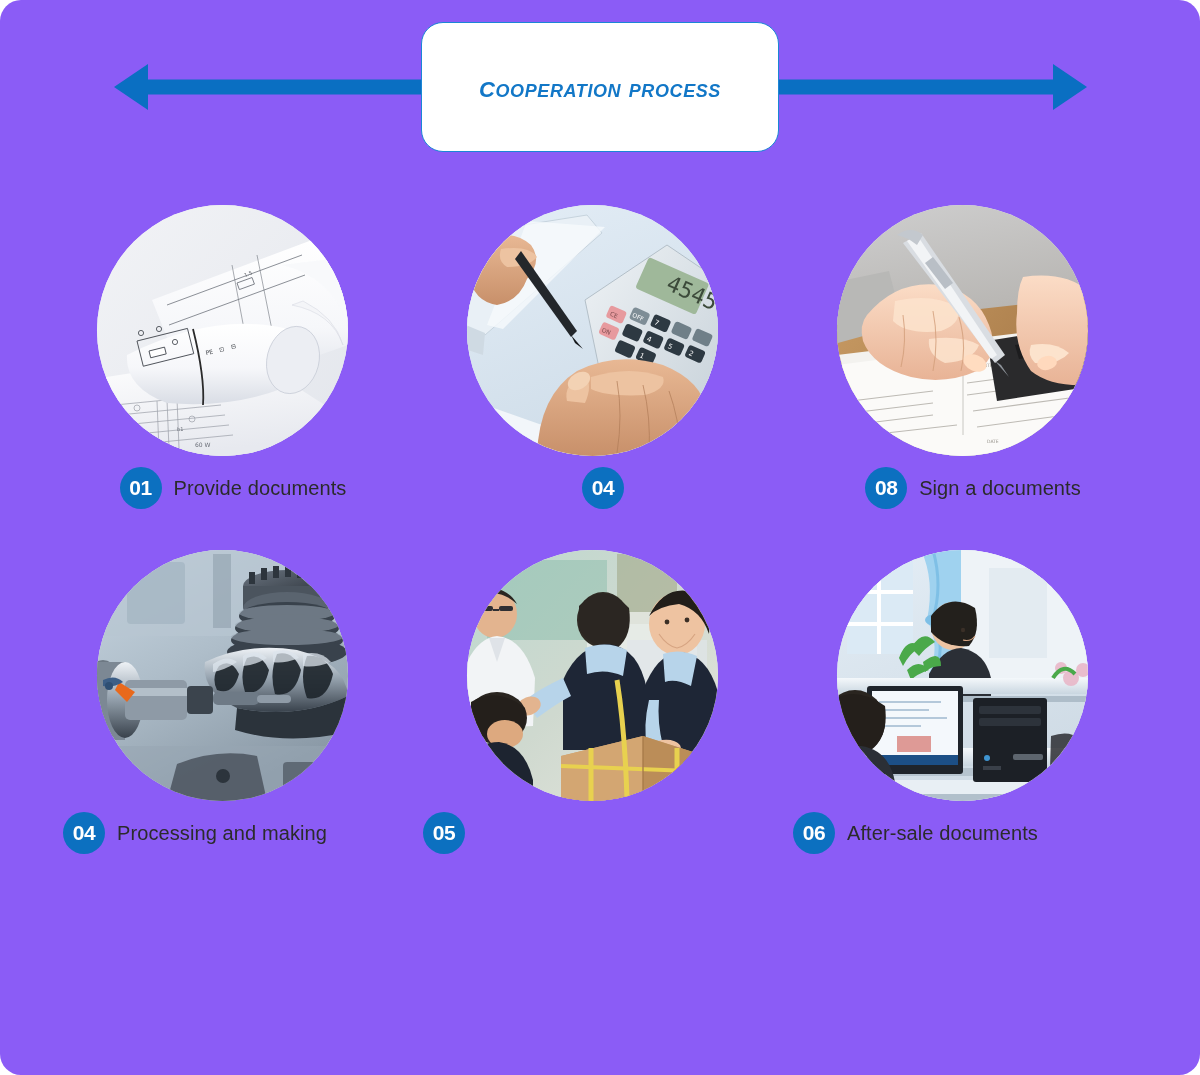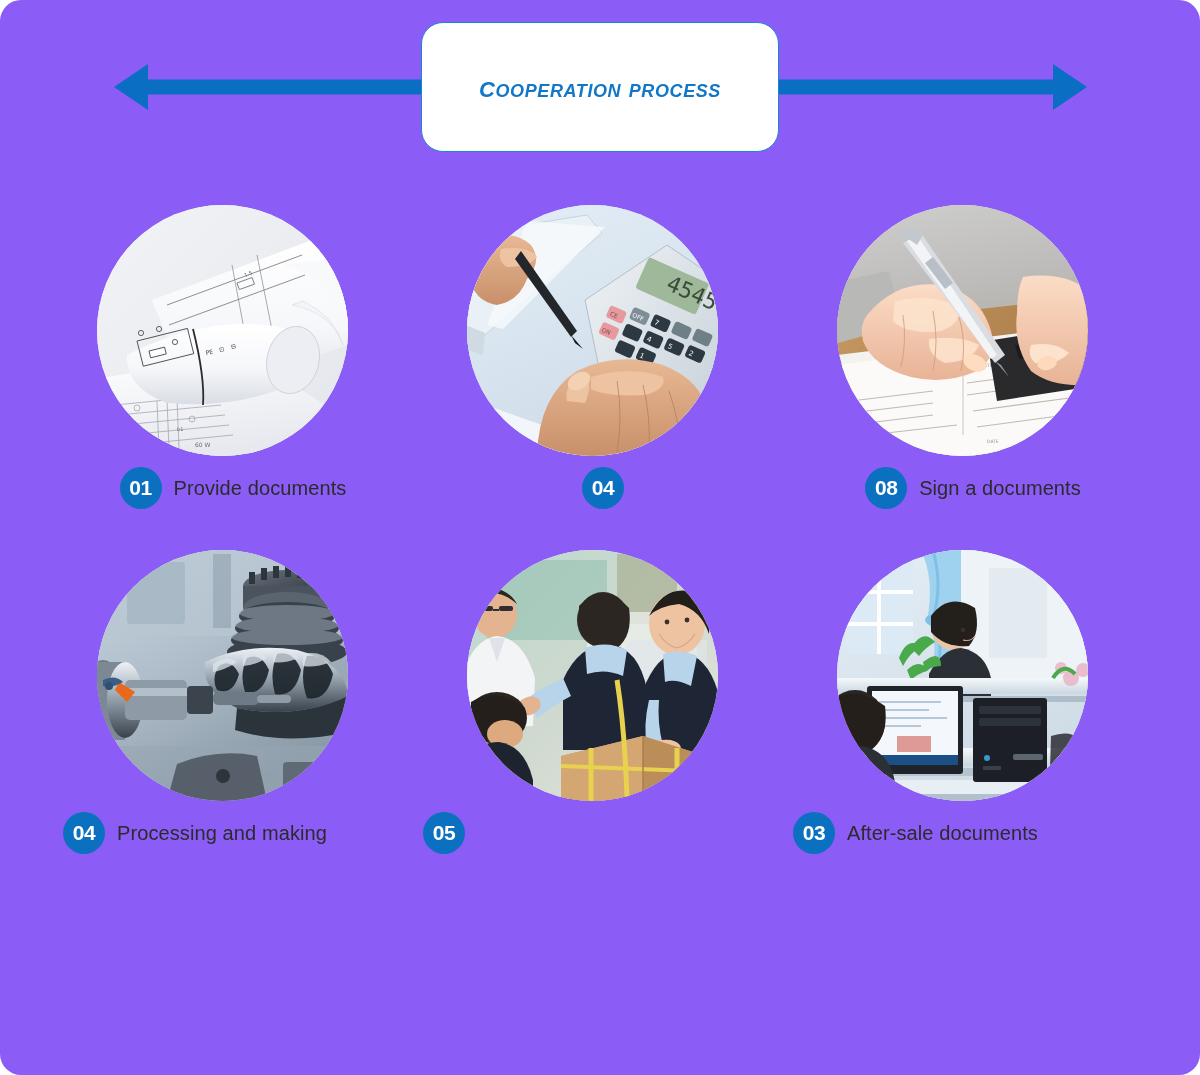--- a/index.html
+++ b/index.html
@@ -660,21 +660,21 @@
           <path d="M214 186 Q244 176 251 206 L251 251 L212 251 Z" fill="#2b2d31" opacity="0.85"></path>
           <g fill="#e8b7c8" opacity="0.9">
             <circle cx="234" cy="128" r="8"></circle>
               <circle cx="246" cy="120" r="7"></circle>
             <circle cx="224" cy="118" r="6"></circle>
           </g>
           <path d="M216 128 Q226 112 238 124" stroke="#4aa94a" stroke-width="4" fill="none"></path>
         </svg>
       </div>
       <div class="caption">
-        <span class="badge">03</span>
+        <span class="badge">06</span>
         <span class="caption-label">After-sale documents</span>
       </div>
     </div>
 
   </div>
 
 
 </div>
 
 </body></html>

